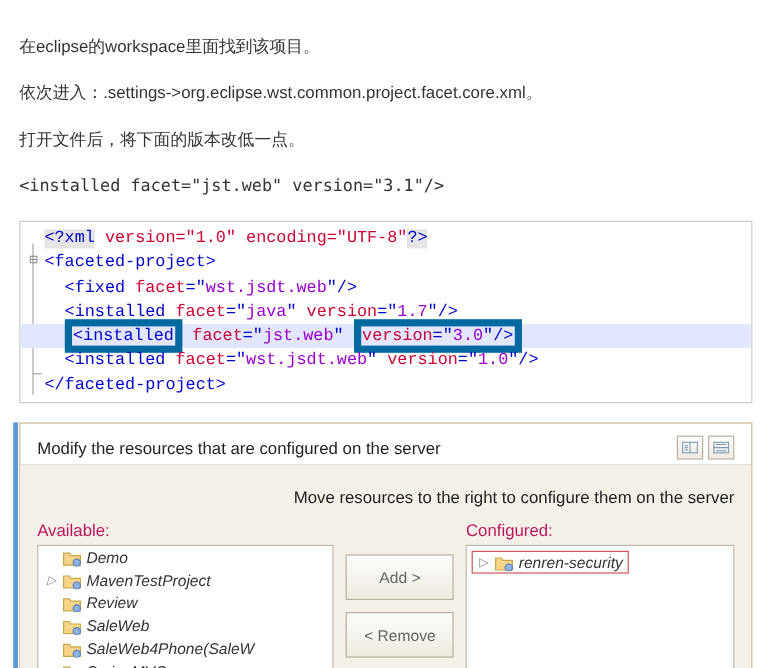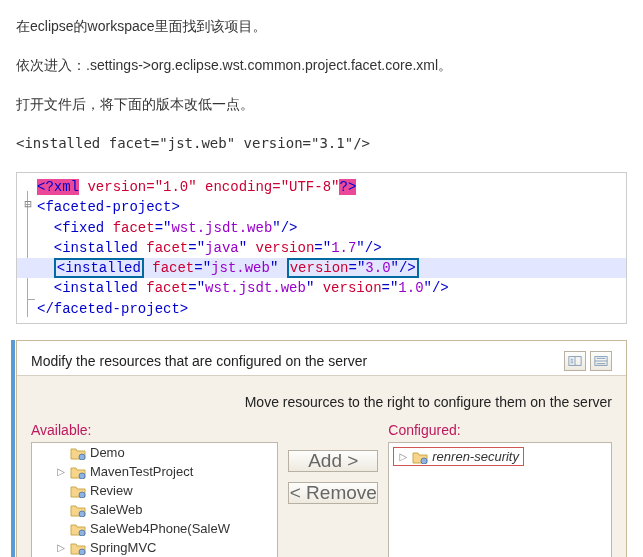--- a/index.html
+++ b/index.html
@@ -6,21 +6,21 @@
   body {
     margin: 0;
     padding: 16px;
     font-family: "Microsoft YaHei", Arial, sans-serif;
     font-size: 14px;
     color: #333;
     background: #fff;
     width: 643px;
     position: relative;
   }
-  .para { margin: 0 0 18px 0; line-height: 1.5; }
+  .para { margin: 12px 0 18px 0; line-height: 1.5; }
   .code-inline { font-family: Consolas, monospace; font-size: 14px; color: #333; }
 
   
   .xml-block {
     border: 1px solid #ccc;
     font-family: Consolas, "Courier New", monospace;
     font-size: 14px;
     background: #fff;
     padding: 4px 0 4px 0;
     margin-bottom: 16px;
@@ -44,27 +44,27 @@
     width: 1px;
     background: #aaa;
   }
   .fold-end {
     position: absolute;
     left: 10px;
     width: 8px;
     height: 1px;
     background: #aaa;
   }
-  .hl-yellow { background: #ec4899; }
+  .hl-yellow { background: #e5e5e5; }
   .kw-blue { color: #0000cc; }
   .punct-blue { color: #0000cc; }
   .attr-red { color: #cc0033; }
   .val-purple { color: #9900cc; }
   .row-sel { background: #e2e6ff; }
-  .box-red { border: 2px solid #0369a1; padding: 0 1px; }
+  .box-red { border: 6px solid #0369a1; padding: 0 1px; }
 
   
   .dialog {
     border: 1px solid #c8b89a;
     background: #fff;
     position: relative;
   }
   .dialog-left-accent {
     position: absolute;
     left: -6px;
@@ -101,44 +101,45 @@
     background: #fff;
     border: 1px solid #bfb8aa;
     height: 140px;
     overflow: hidden;
     font-size: 13px;
   }
   .list-item {
     display: flex;
     align-items: center;
     gap: 4px;
-    padding: 2px 4px 2px 24px;
+    padding: 2px 4px 2px 6px;
     white-space: nowrap;
+    font-style: italic;
   }
   .expander {
     width: 10px;
     color: #888;
     font-size: 10px;
     display: inline-block;
     text-align: center;
   }
   .proj-icon { width: 16px; height: 14px; flex-shrink: 0; }
   .btn-col {
     display: flex;
     flex-direction: column;
     gap: 10px;
     padding-top: 28px;
     width: 90px;
   }
   .btn {
-    height: 22px;
+    height: 38px;
     border: 1px solid #b8b0a2;
     background: linear-gradient(#fdfdfb,#eeeae0);
     color: #666;
-    font-size: 19px;
+    font-size: 13px;
     display: flex;
     align-items: center;
     justify-content: center;
     cursor: default;
   }
   .configured-box {
     background: #fff;
     border: 1px solid #bfb8aa;
     height: 140px;
     padding: 4px;

